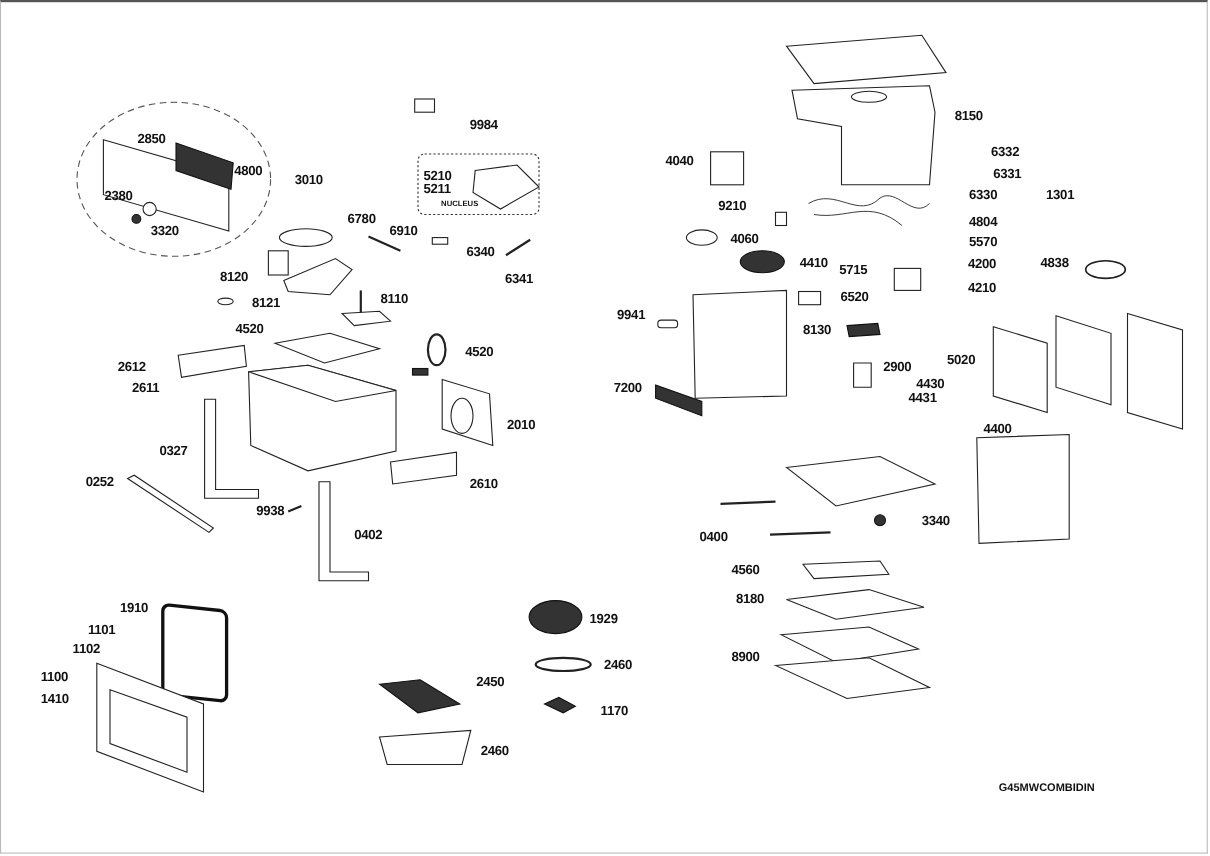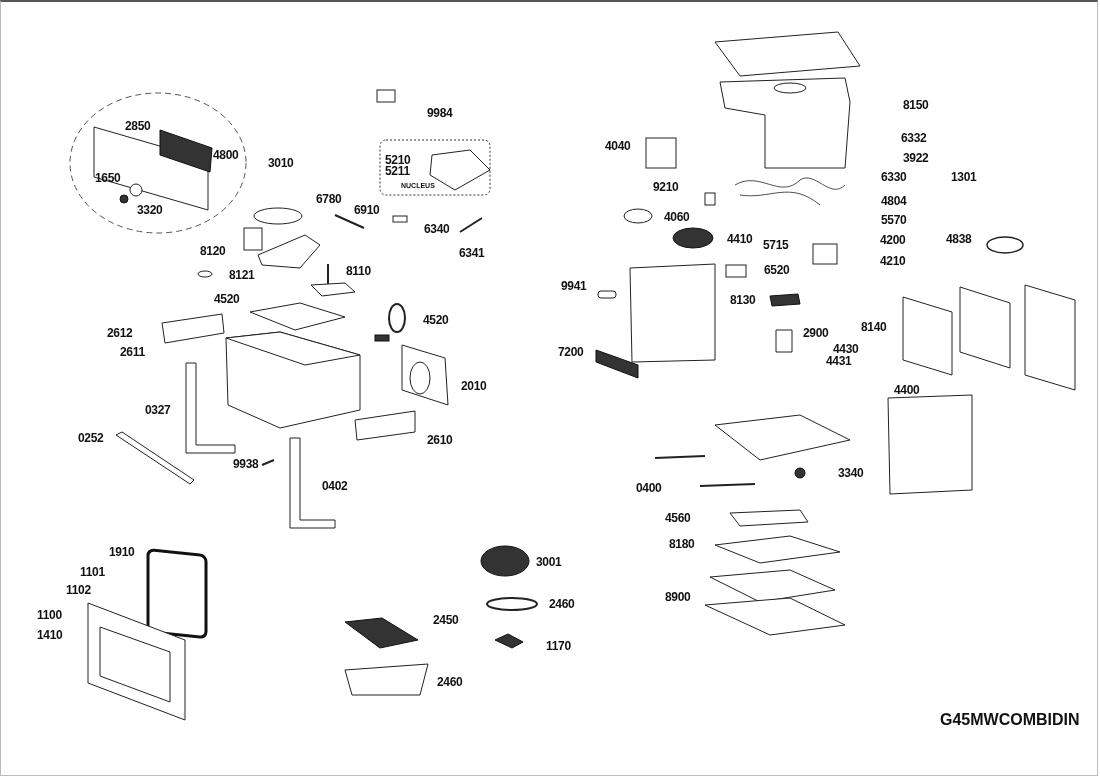--- a/index.html
+++ b/index.html
@@ -5,21 +5,21 @@
   html, body { margin: 0; padding: 0; background: #ffffff; }
   body { width: 1100px; height: 778px; position: relative; overflow: hidden;
          font-family: "Liberation Sans", sans-serif; }
   .frame { position: absolute; left: 0; top: 0; width: 1098px; height: 776px;
            border-top: 2px solid #555; border-left: 1px solid #bbb;
            border-right: 1px solid #bbb; border-bottom: 1px solid #bbb; box-sizing: border-box; }
   svg.art { position: absolute; left: 0; top: 0; }
   .lbl { position: absolute; font-weight: bold; font-size: 12px; color: #111;
          letter-spacing: -0.3px; white-space: nowrap; line-height: 12px; }
   .nucleus { position: absolute; font-weight: bold; font-size: 7px; color: #111; }
-  .model { position: absolute; left: 940px; top: 711px; font-weight: bold; font-size: 16px; color: #111; }
+  .model { position: absolute; left: 908px; top: 711px; font-weight: bold; font-size: 10px; color: #111; }
   .part { fill: #fff; stroke: #222; stroke-width: 1; }
   .dark { fill: #333; stroke: #111; stroke-width: 1; }
   .lead { stroke: #222; stroke-width: 0.8; fill: none; }
 </style>
 </head>
 <body>
 
 <div class="frame"></div>
 
 <svg class="art" width="1100" height="778">
@@ -95,21 +95,21 @@
   <polygon class="part" points="730,513 800,510 808,522 740,526"></polygon>
   <polygon class="part" points="715,545 790,536 840,552 760,563"></polygon>
   <polygon class="part" points="710,577 790,570 835,590 760,602"></polygon>
   <polygon class="part" points="705,605 790,598 845,625 770,635"></polygon>
   <ellipse cx="1005" cy="245" rx="18" ry="8" fill="none" stroke="#222" stroke-width="1.5"></ellipse>
 </svg>
 
 <span class="lbl" style="left:125px;top:120px">2850</span>
 <span class="lbl" style="left:213px;top:149px">4800</span>
 <span class="lbl" style="left:268px;top:157px">3010</span>
-<span class="lbl" style="left:95px;top:172px">1650</span>
+<span class="lbl" style="left:95px;top:172px">2380</span>
 <span class="lbl" style="left:137px;top:204px">3320</span>
 <span class="lbl" style="left:427px;top:107px">9984</span>
 <span class="lbl" style="left:385px;top:154px">5210</span>
 <span class="lbl" style="left:385px;top:165px">5211</span>
 <span class="nucleus" style="left:401px;top:182px">NUCLEUS</span>
 <span class="lbl" style="left:316px;top:193px">6780</span>
 <span class="lbl" style="left:354px;top:204px">6910</span>
 <span class="lbl" style="left:424px;top:223px">6340</span>
 <span class="lbl" style="left:459px;top:247px">6341</span>
 <span class="lbl" style="left:200px;top:245px">8120</span>
@@ -123,44 +123,44 @@
 <span class="lbl" style="left:145px;top:404px">0327</span>
 <span class="lbl" style="left:427px;top:434px">2610</span>
 <span class="lbl" style="left:78px;top:432px">0252</span>
 <span class="lbl" style="left:233px;top:458px">9938</span>
 <span class="lbl" style="left:322px;top:480px">0402</span>
 <span class="lbl" style="left:109px;top:546px">1910</span>
 <span class="lbl" style="left:80px;top:566px">1101</span>
 <span class="lbl" style="left:66px;top:584px">1102</span>
 <span class="lbl" style="left:37px;top:609px">1100</span>
 <span class="lbl" style="left:37px;top:629px">1410</span>
-<span class="lbl" style="left:536px;top:556px">3001</span>
+<span class="lbl" style="left:536px;top:556px">1929</span>
 <span class="lbl" style="left:549px;top:598px">2460</span>
 <span class="lbl" style="left:433px;top:614px">2450</span>
 <span class="lbl" style="left:546px;top:640px">1170</span>
 <span class="lbl" style="left:437px;top:676px">2460</span>
-<span class="lbl" style="left:903px;top:99px">8150</span>
+<span class="lbl" style="left:868px;top:99px">8150</span>
 <span class="lbl" style="left:605px;top:140px">4040</span>
 <span class="lbl" style="left:901px;top:132px">6332</span>
-<span class="lbl" style="left:903px;top:152px">3922</span>
+<span class="lbl" style="left:903px;top:152px">6331</span>
 <span class="lbl" style="left:881px;top:171px">6330</span>
 <span class="lbl" style="left:951px;top:171px">1301</span>
 <span class="lbl" style="left:653px;top:181px">9210</span>
 <span class="lbl" style="left:881px;top:195px">4804</span>
 <span class="lbl" style="left:664px;top:211px">4060</span>
 <span class="lbl" style="left:881px;top:214px">5570</span>
 <span class="lbl" style="left:727px;top:233px">4410</span>
 <span class="lbl" style="left:763px;top:239px">5715</span>
 <span class="lbl" style="left:880px;top:234px">4200</span>
 <span class="lbl" style="left:946px;top:233px">4838</span>
 <span class="lbl" style="left:880px;top:255px">4210</span>
 <span class="lbl" style="left:764px;top:264px">6520</span>
 <span class="lbl" style="left:561px;top:280px">9941</span>
 <span class="lbl" style="left:730px;top:294px">8130</span>
-<span class="lbl" style="left:861px;top:321px">8140</span>
+<span class="lbl" style="left:861px;top:321px">5020</span>
 <span class="lbl" style="left:803px;top:327px">2900</span>
 <span class="lbl" style="left:558px;top:346px">7200</span>
 <span class="lbl" style="left:833px;top:343px">4430</span>
 <span class="lbl" style="left:826px;top:355px">4431</span>
 <span class="lbl" style="left:894px;top:384px">4400</span>
 <span class="lbl" style="left:838px;top:467px">3340</span>
 <span class="lbl" style="left:636px;top:482px">0400</span>
 <span class="lbl" style="left:665px;top:512px">4560</span>
 <span class="lbl" style="left:669px;top:538px">8180</span>
 <span class="lbl" style="left:665px;top:591px">8900</span>

